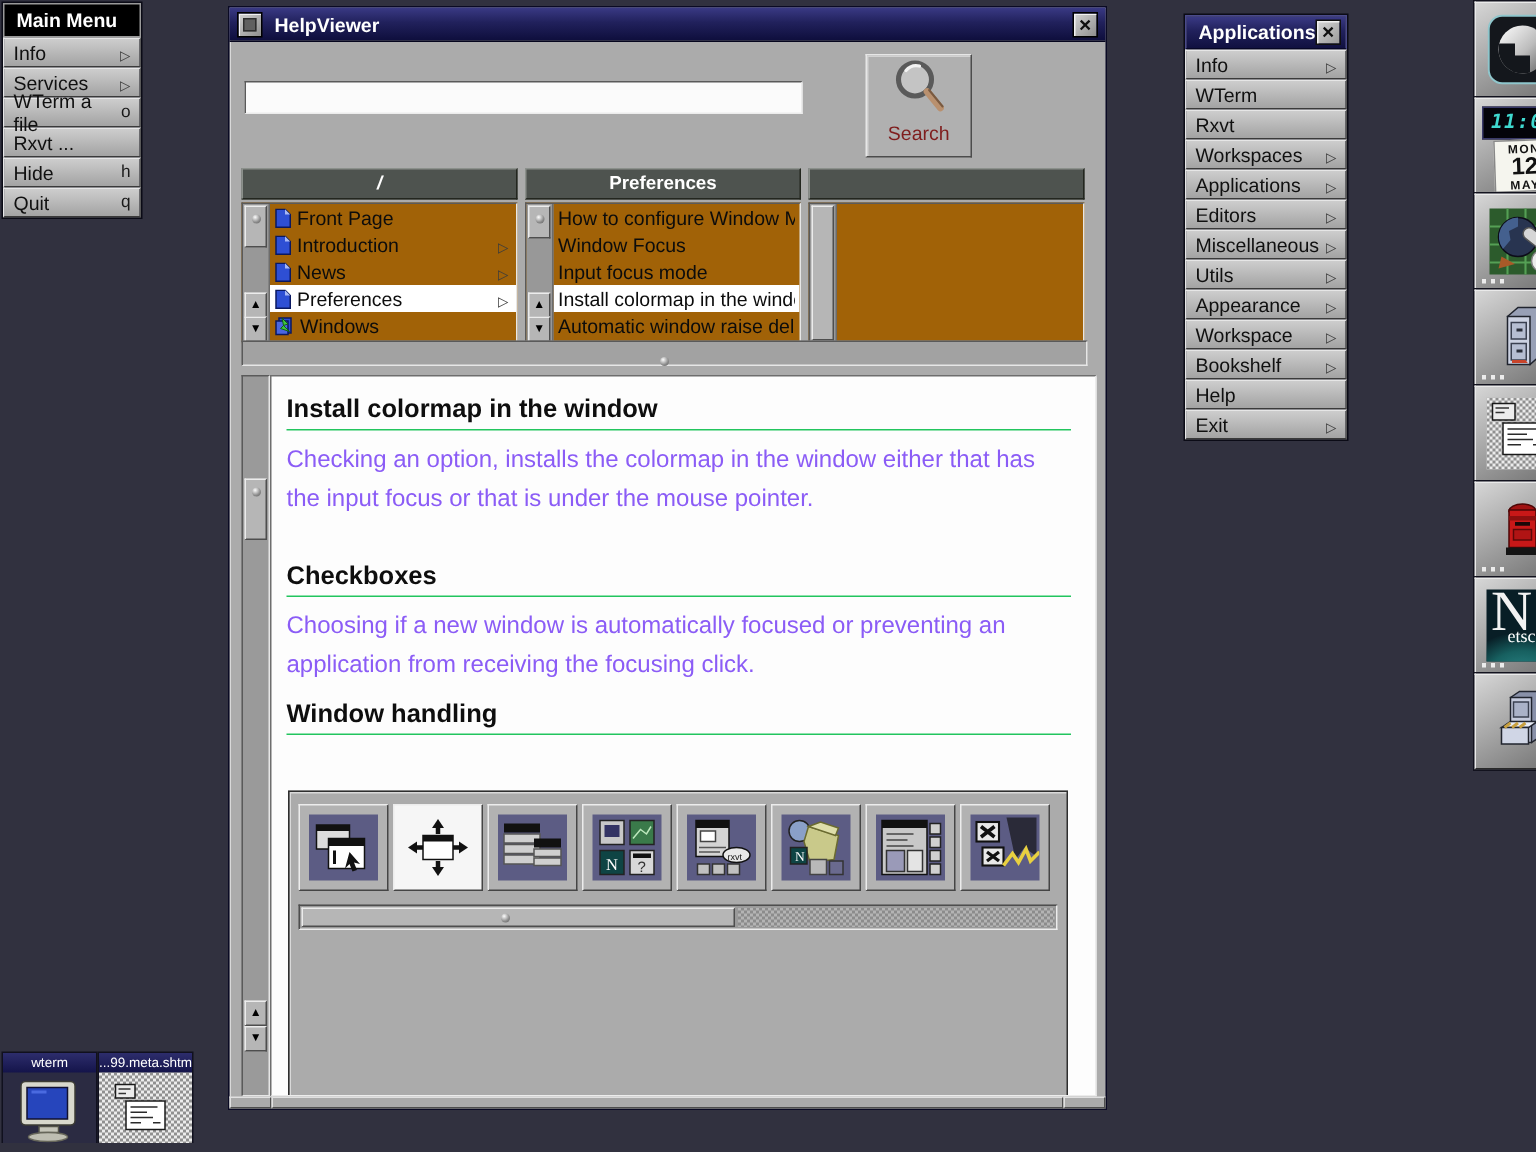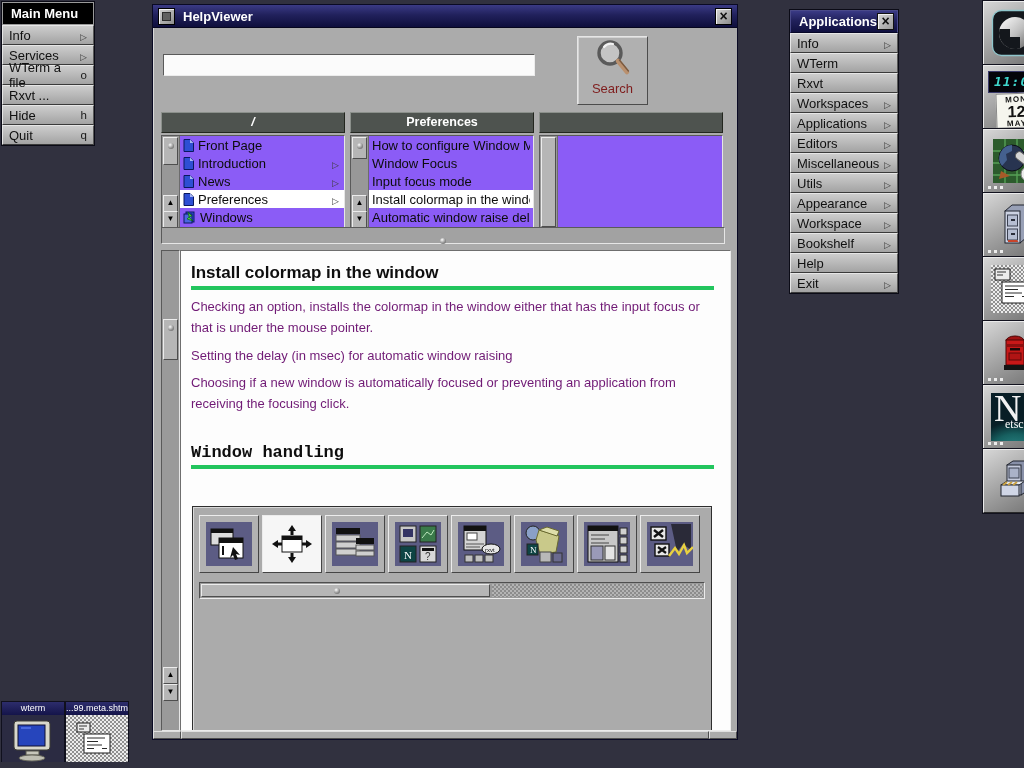--- a/index.html
+++ b/index.html
@@ -27,42 +27,42 @@
   .tb-close{margin-left:auto;}
 
   .search-input{position:absolute;left:10px;top:49px;width:372px;height:22px;background:#fbfbfb;border:1px solid;border-color:#5a5a5a #ececec #ececec #5a5a5a;padding:0 5px;font-size:13px;font-family:"Liberation Sans",sans-serif;box-sizing:border-box;}
   .big-btn{position:absolute;top:31px;width:71px;height:69px;background:#b0b0b0;border:1px solid;border-color:#e6e6e6 #4c4c4c #4c4c4c #e6e6e6;box-shadow:inset 1px 1px 0 #d2d2d2;display:flex;flex-direction:column;align-items:center;justify-content:flex-start;padding-bottom:3px;font-size:13px;color:#7f1d1d;box-sizing:border-box;}
   .big-btn svg{margin-bottom:2px;}
 
   
   .bcol{position:absolute;top:107px;width:184px;}
   .bcol-header{height:19px;background:#4e534f;color:#fff;font-size:12.5px;font-weight:bold;text-align:center;line-height:19px;border:1px solid;border-color:#8b908b #23261f #23261f #8b908b;}
   .bcol-header.slash{font-style:italic;}
-  .bcol-list{margin-top:2px;height:92px;background:#8b5cf6;border:1px solid;border-color:#5a5a5a #e6e6e6 #e6e6e6 #5a5a5a;display:flex;box-sizing:content-box;}
+  .bcol-list{margin-top:2px;height:92px;background:#a16207;border:1px solid;border-color:#5a5a5a #e6e6e6 #e6e6e6 #5a5a5a;display:flex;box-sizing:content-box;}
   .col-scroll{width:17px;background:#989898;border-right:1px solid #6c6c6c;position:relative;flex:0 0 auto;}
   .scroll-knob{position:absolute;left:1px;right:1px;background:#b6b6b6;border:1px solid;border-color:#ececec #4e4e4e #4e4e4e #ececec;}
   .scroll-knob .dimple{position:absolute;left:50%;top:5px;transform:translateX(-50%);}
   .sarr{position:absolute;left:1px;right:1px;height:15px;background:#b6b6b6;border:1px solid;border-color:#ececec #4e4e4e #4e4e4e #ececec;font-size:8px;text-align:center;line-height:14px;color:#000;}
   .sarr.u{bottom:16px;} .sarr.d{bottom:0;}
   .sarr.u::before{content:"▲";} .sarr.d::before{content:"▼";}
   .bitems{flex:1;overflow:hidden;}
   .brow{height:18px;display:flex;align-items:center;gap:4px;padding:0 3px;font-size:13px;color:#0c0c0c;white-space:nowrap;overflow:hidden;}
   .brow.sel{background:#ffffff;}
   .brow .lbl{overflow:hidden;white-space:nowrap;flex:1;}
   .brow .sub-arrow{flex:0 0 auto;margin-right:2px;}
 
   .status-strip{position:absolute;left:8px;top:222px;width:562px;height:15px;background:#a2a2a2;border:1px solid;border-color:#5a5a5a #e6e6e6 #e6e6e6 #5a5a5a;}
   .splitter{position:absolute;left:287px;top:233px;}
 
   
   .v-scrollbar{position:absolute;left:8px;top:245px;width:19px;height:481px;background:#9a9a9a;border:1px solid;border-color:#5a5a5a #e6e6e6 #e6e6e6 #5a5a5a;box-sizing:border-box;}
   .content-pane{position:absolute;left:27px;top:245px;width:551px;height:481px;background:#fdfdfd;border:1px solid;border-color:#6e6e6e #ececec #ececec #6e6e6e;box-sizing:border-box;overflow:hidden;padding:12px 16px 0 10px;}
-  .sec-h{font-size:17px;font-weight:bold;color:#0e0e0e;border-bottom:4px solid #22c55e;padding-bottom:3px;margin:0;}
-  .sec-p{font-size:13px;color:#701a75;line-height:1.6;margin:7px 0 0;max-width:527px;}
-  .mt1{margin-top:33px;} .mt2{margin-top:29px;} .mt3{margin-top:28px;font-family:Liberation Mono, monospace;}
+  .sec-h{font-size:17px;font-weight:bold;color:#0e0e0e;border-bottom:1px solid #22c55e;padding-bottom:3px;margin:0;}
+  .sec-p{font-size:16px;color:#8b5cf6;line-height:1.6;margin:7px 0 0;max-width:527px;}
+  .mt1{margin-top:33px;} .mt2{margin-top:29px;} .mt3{margin-top:10px;}
 
   
   .mini-window{position:relative;margin:37px 0 0 1px;width:518px;height:260px;background:#ababab;border:1px solid #2e2e2e;box-shadow:inset 1px 1px 0 #d9d9d9;}
   .mw-titlebar{height:18px;background:#000;color:#fff;font-weight:bold;font-size:12.5px;display:flex;align-items:center;}
   .mw-btn{width:12px;height:12px;margin:0 4px;background:linear-gradient(135deg,#d4d4d4,#8e8e8e);border:1px solid #555;display:flex;align-items:center;justify-content:center;flex:0 0 auto;}
   .mw-btn .tb-sq{width:5px;height:5px;}
   .mw-title{flex:1;text-align:center;}
   .mw-icons{display:flex;gap:3px;margin:8px 6px 0;}
   .mw-tile{width:60px;height:58px;background:#b2b2b2;border:1px solid;border-color:#ececec #454545 #454545 #ececec;display:flex;align-items:center;justify-content:center;flex:0 0 auto;box-sizing:border-box;}
   .mw-tile.sel{background:#f6f6f6;}
@@ -256,22 +256,22 @@
           <div class="dimple"></div>
         </div>
       <div class="sarr" style="bottom:46px;"><span style="font-size:8px;">▲</span></div>
       <div class="sarr" style="bottom:29px;"><span style="font-size:8px;">▼</span></div>
     </div>
 
     <div class="content-pane">
       <h2 class="sec-h">Install colormap in the window</h2>
       <p class="sec-p">Checking an option, installs the colormap in the window either that has the input focus or that is under the mouse pointer.</p>
 
-      <p class="sec-p">Setting the delay (in msec) for automatic window raising</p>
-
+
+      <h2 class="sec-h mt2">Checkboxes</h2>
       <p class="sec-p">Choosing if a new window is automatically focused or preventing an application from receiving the focusing click.</p>
 
       <h2 class="sec-h mt3">Window handling</h2>
 
       <div class="mini-window">
         <div class="mw-icons">
           <div class="mw-tile">
               <div class="mw-ti">
             <svg width="46" height="44" viewBox="0 0 46 44">
                   <rect x="5" y="7" width="22" height="16" fill="#dcdcdc" stroke="#111"></rect>

